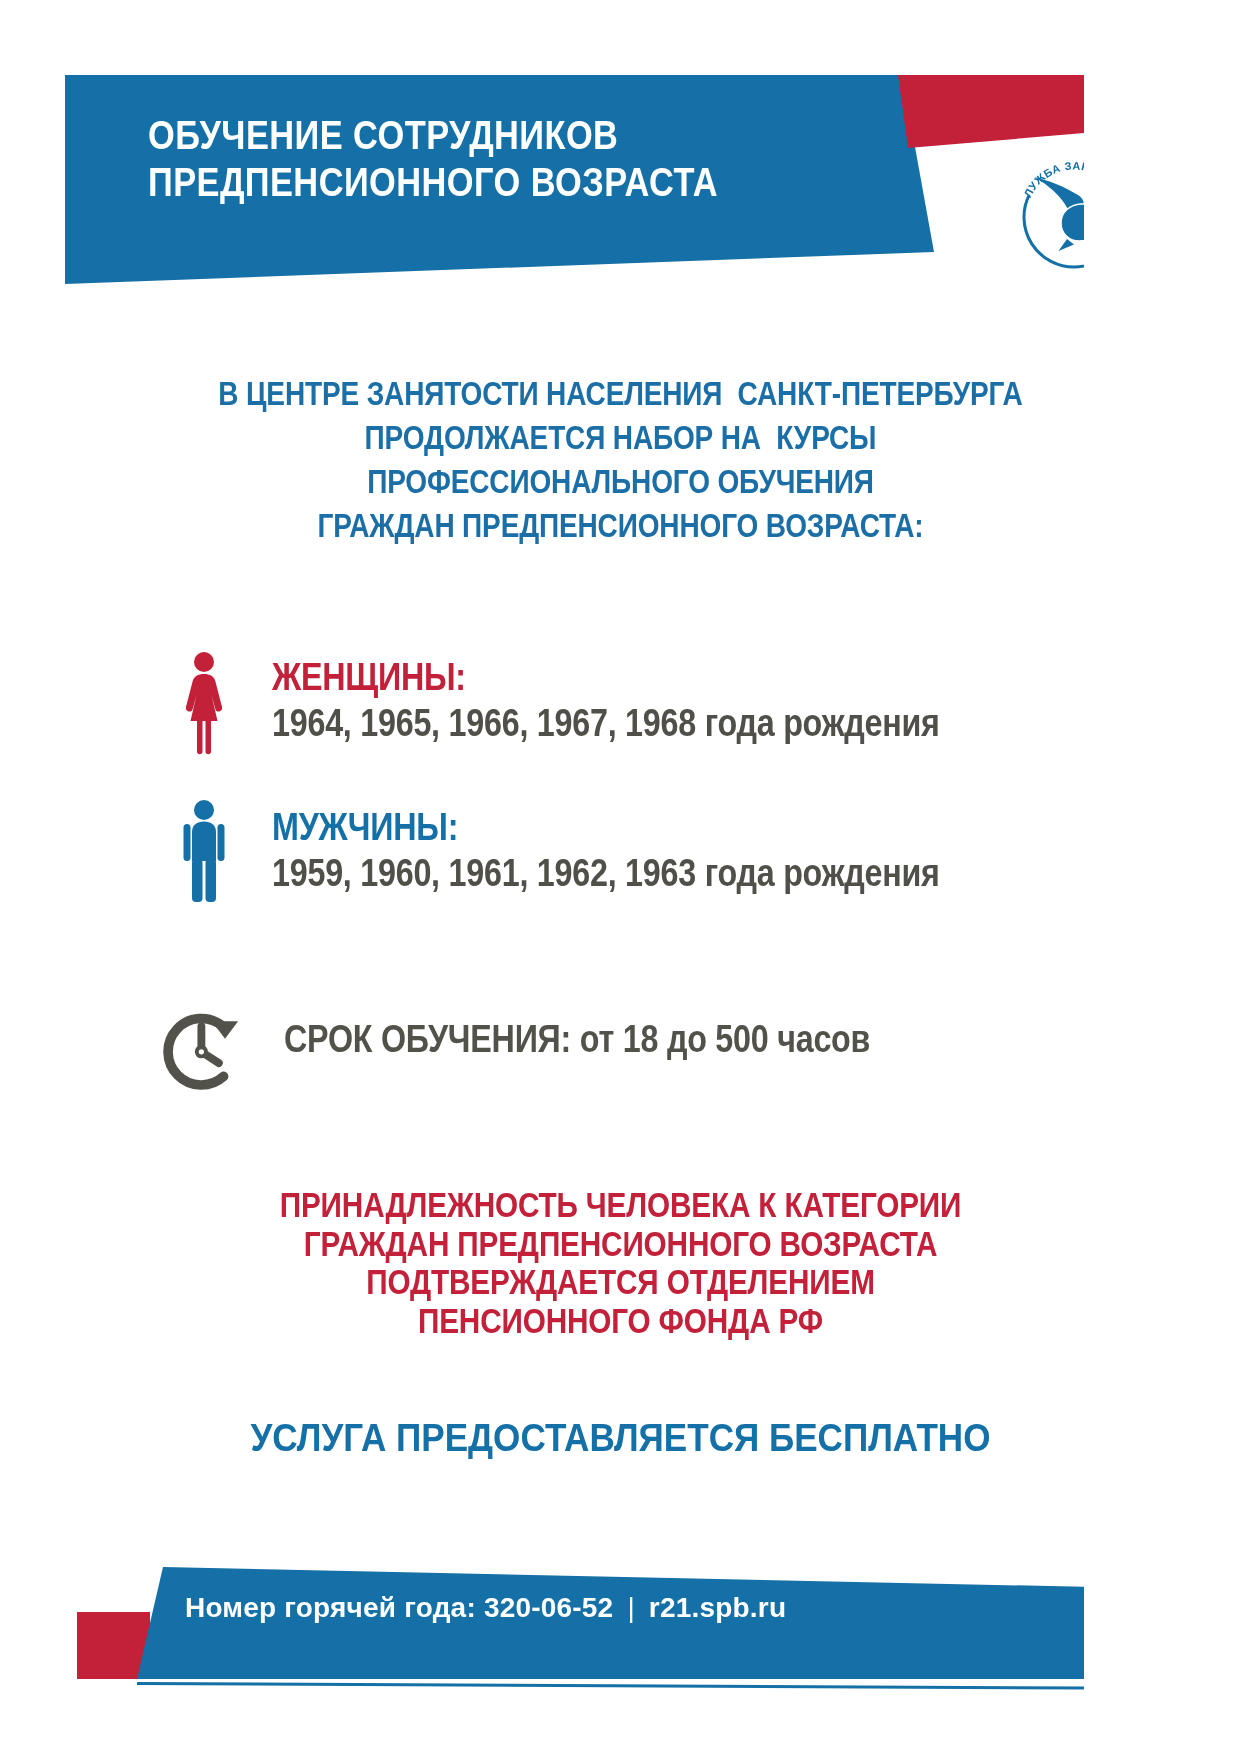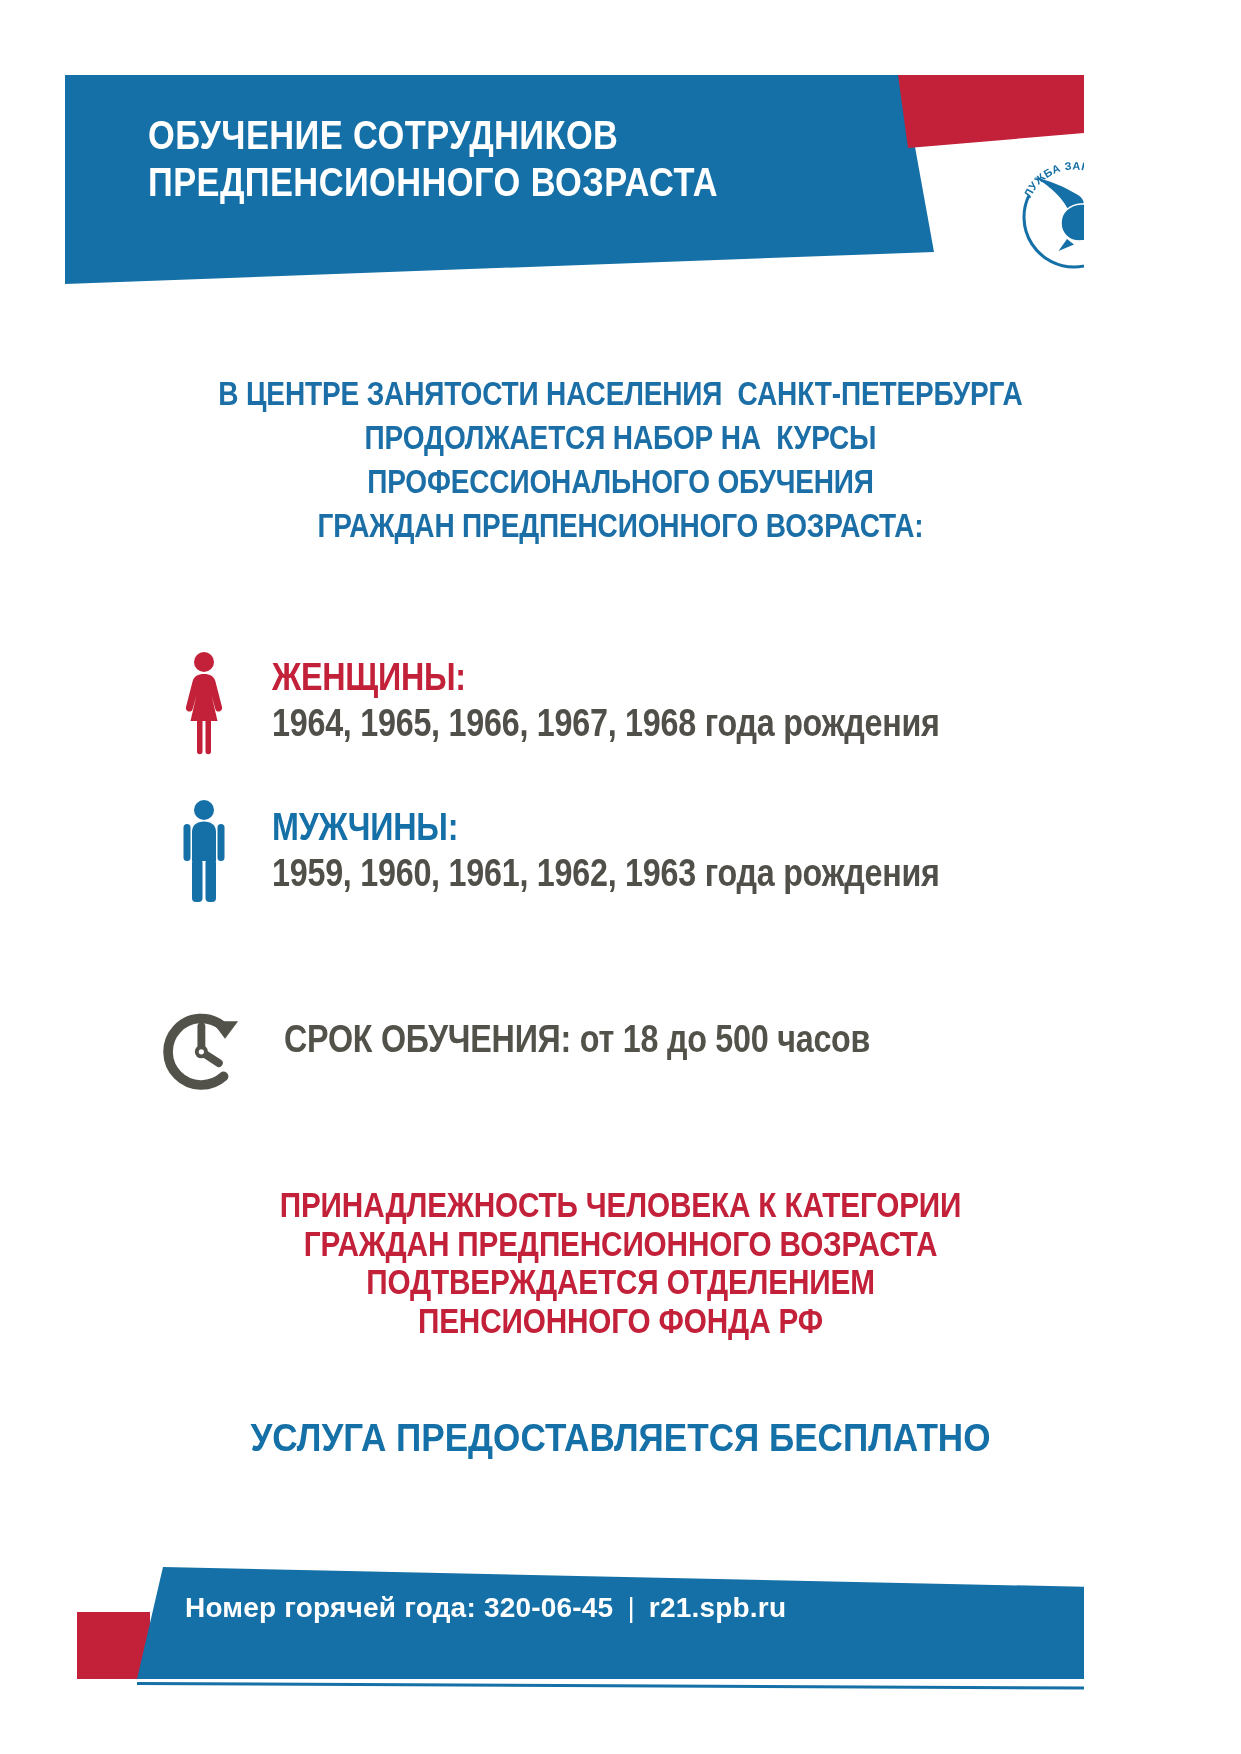--- a/index.html
+++ b/index.html
@@ -115,15 +115,15 @@
 ПОДТВЕРЖДАЕТСЯ ОТДЕЛЕНИЕМ
 ПЕНСИОННОГО ФОНДА РФ</div>
 
   <div class="abs free">УСЛУГА ПРЕДОСТАВЛЯЕТСЯ БЕСПЛАТНО</div>
 
   <svg class="abs footer-svg" width="1241" height="170">
     <polygon points="77,72 150,72 150,139 77,139" fill="#c32039"></polygon>
     <polygon points="163,27 1185,49 1185,139 137,139" fill="#1470a6"></polygon>
     <polygon points="137,142 1185,147 1185,150 137,145" fill="#1470a6"></polygon>
   </svg>
-  <div class="abs footer-text"><span>Номер горячей года:</span><span> </span><span>320-06-45</span><span class="sep">|</span><span>r21.spb.ru</span></div>
+  <div class="abs footer-text"><span>Номер горячей года:</span><span> </span><span>320-06-52</span><span class="sep">|</span><span>r21.spb.ru</span></div>
 
 </div>
 
 </body></html>

